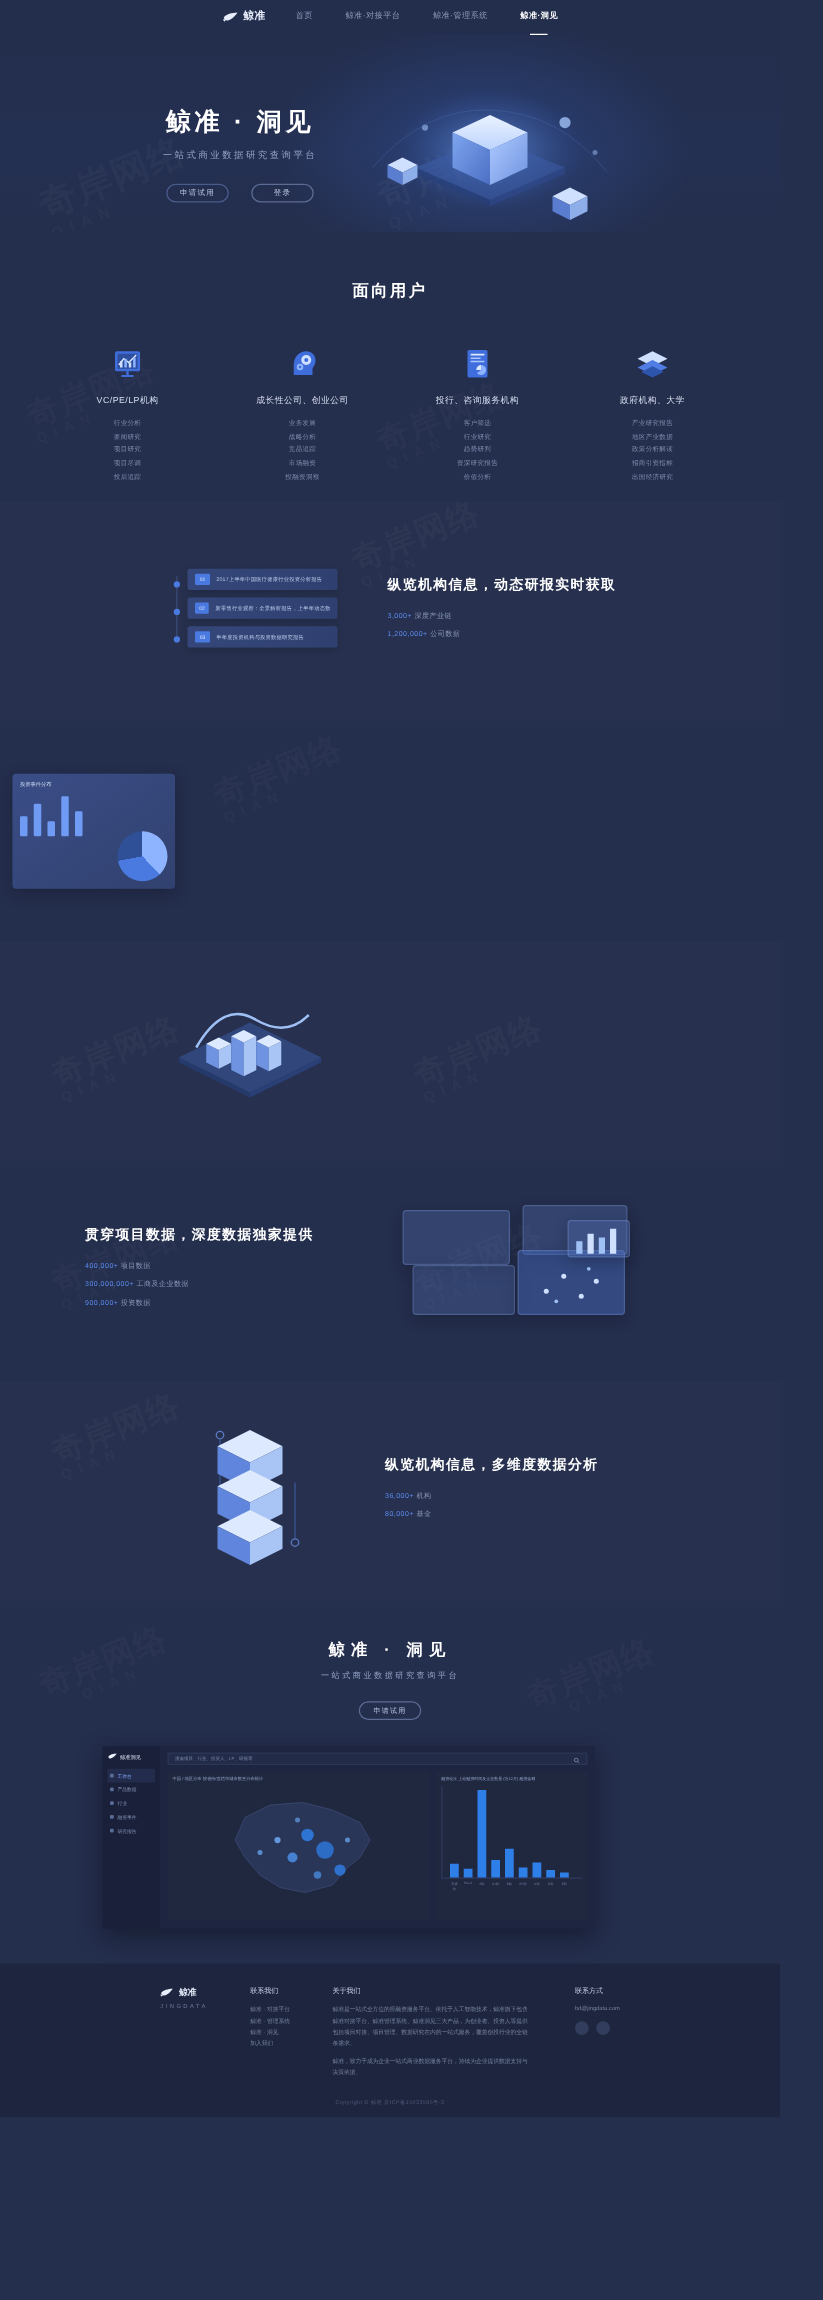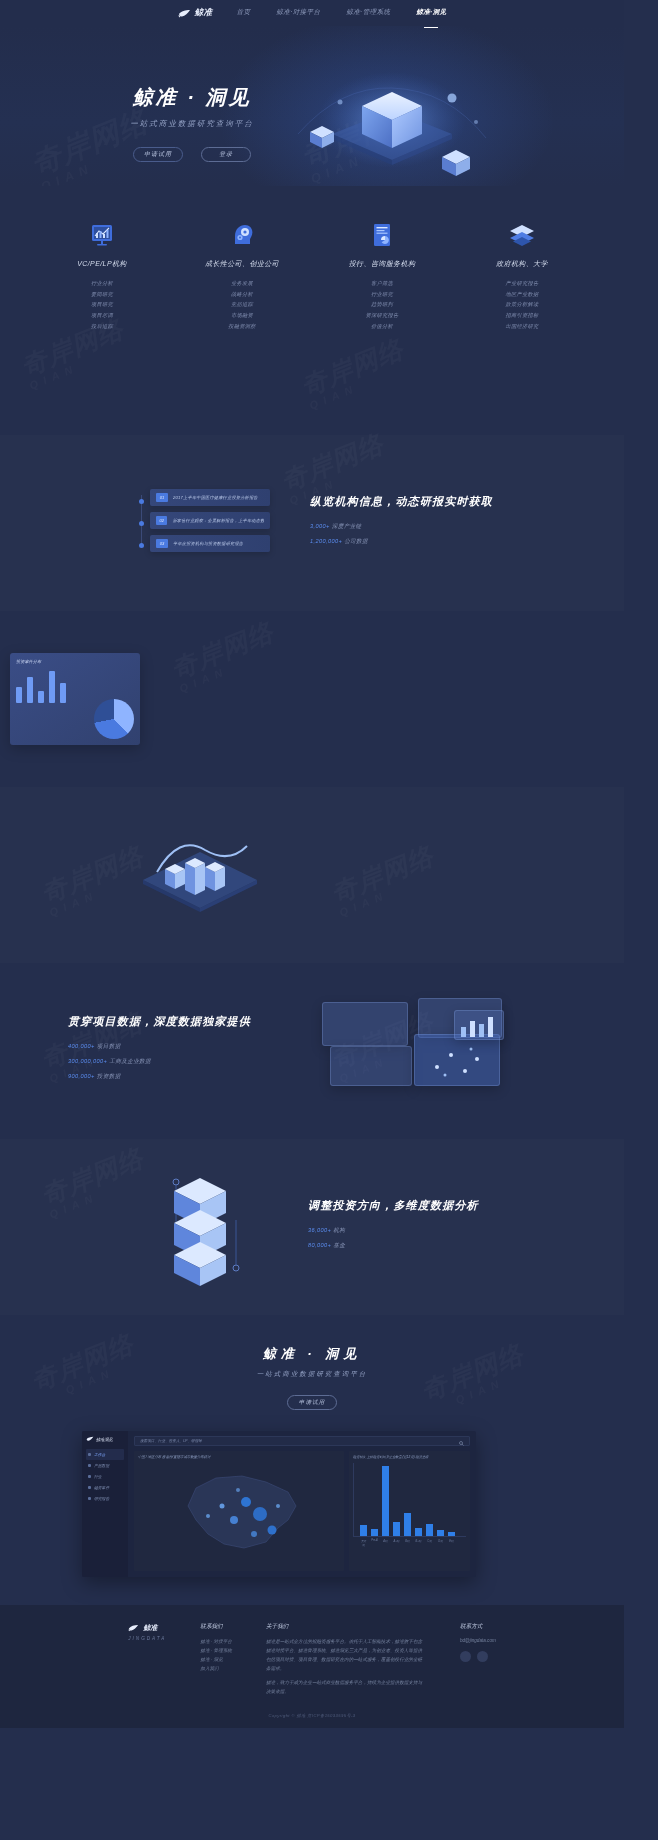--- a/index.html
+++ b/index.html
@@ -3,21 +3,21 @@
 <meta charset="utf-8">
 <style>
   * { box-sizing: border-box; margin: 0; padding: 0; }
   html, body {
     width: 658px;
     background: #242e4d;
     font-family: "Liberation Sans", "DejaVu Sans", sans-serif;
     color: #c9d3ea;
     -webkit-font-smoothing: antialiased;
   }
-  .page { width: 624px; position: relative; overflow: hidden; font-style: italic; }
+  .page { width: 624px; position: relative; overflow: hidden; }
 
   
   .wm {
     position: absolute;
     font-family: "Liberation Sans", sans-serif;
     font-weight: 700;
     color: rgba(255,255,255,0.030);
     letter-spacing: 1px;
     transform: rotate(-22deg);
     white-space: nowrap;
@@ -259,20 +259,21 @@
         <circle cx="196" cy="54" r="2" fill="#9fc0f5" opacity=".5"></circle>
         <path d="M18 66 Q60 18 112 20 Q168 22 206 70" stroke="#4f6fbd" stroke-width=".7" fill="none" opacity=".4"></path>
       </svg>
     </div>
   </div>
 
   <div class="users">
     <div class="wm" style="left:20px; top:110px; font-size:26px;">奇岸网络<span class="sub">QIAN</span></div>
     <div class="wm" style="left:300px; top:130px; font-size:26px;">奇岸网络<span class="sub">QIAN</span></div>
 
+    <div class="sec-title-center">面向用户</div>
     <div class="user-cols">
 
       <div class="user-col">
         <div class="user-icon">
           <svg width="26" height="26" viewBox="0 0 26 26">
             <rect x="3" y="3" width="20" height="16" rx="1.5" fill="#3f6ddc"></rect>
             <rect x="5" y="5" width="16" height="12" fill="#2e4f9e"></rect>
             <polyline points="6,14 10,9 14,12 20,6" stroke="#dbe8ff" stroke-width="1.1" fill="none"></polyline>
             <rect x="7" y="11" width="2" height="5" fill="#cfe0ff"></rect>
               <rect x="10.5" y="9" width="2" height="7" fill="#8fb4ff"></rect>
@@ -484,21 +485,21 @@
           <path d="M86 63 L60 76 L60 98 L86 85 Z" fill="#a8c5f5"></path>
         </g>
         <g>
           <path d="M60 82 L86 95 L60 108 L34 95 Z" fill="#dce9ff"></path>
           <path d="M34 95 L60 108 L60 126 L34 113 Z" fill="#5f86dc"></path>
           <path d="M86 95 L60 108 L60 126 L86 113 Z" fill="#a8c5f5"></path>
         </g>
       </svg>
     </div>
     <div class="f-text" style="margin-left:48px;">
-      <div class="f-title">调整投资方向，多维度数据分析</div>
+      <div class="f-title">纵览机构信息，多维度数据分析</div>
       <div class="f-stat">
         <b>36,000+</b>
         <span>机构</span>
       </div>
       <div class="f-stat">
         <b>80,000+</b>
         <span>基金</span>
       </div>
     </div>
   </div>

